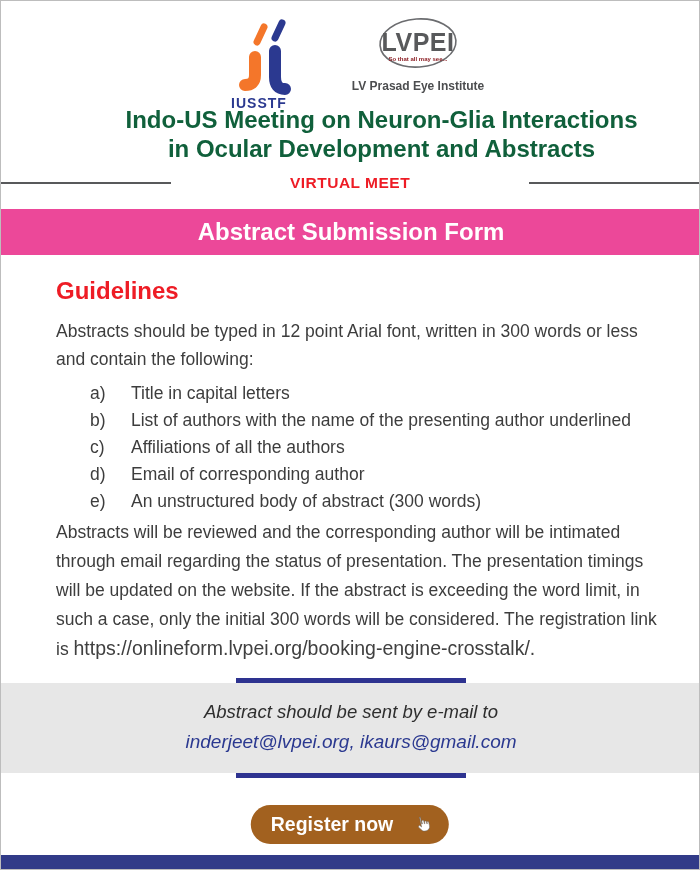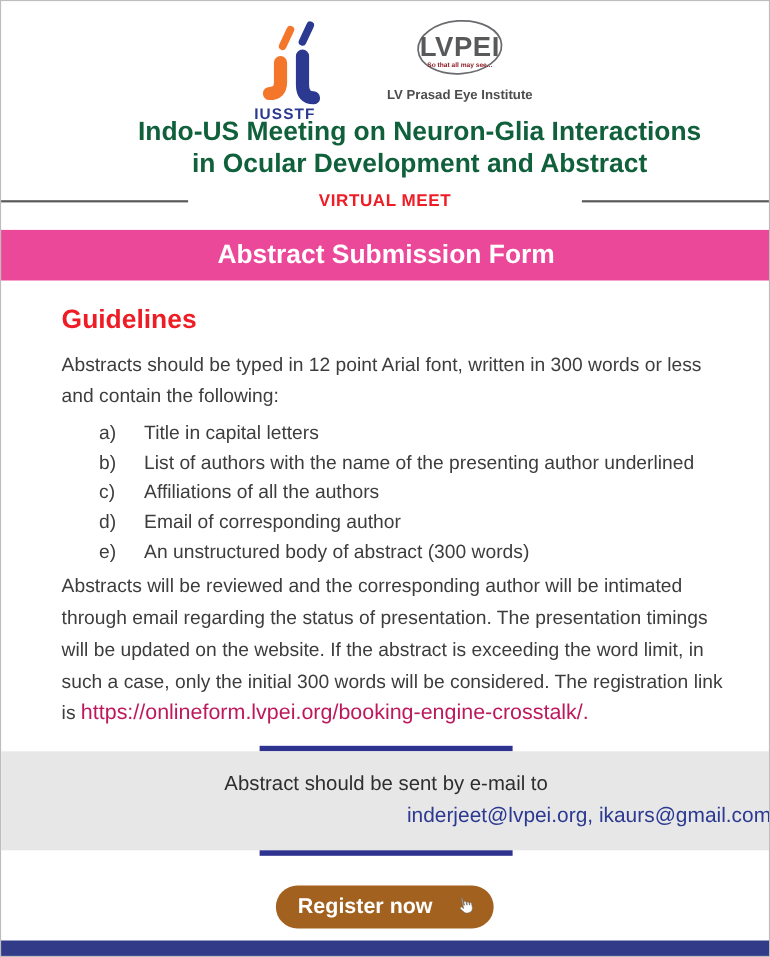--- a/index.html
+++ b/index.html
@@ -31,29 +31,29 @@
   .guidelines-heading{ position:absolute; top:276px; left:55px;
     font-size:24px; font-weight:bold; color:#ee1c25; }
   .intro{ position:absolute; top:316px; left:55px; width:600px;
     font-size:17.5px; line-height:28px; color:#3d3d3d; }
   .list{ position:absolute; top:379px; left:89px; width:575px;
     font-size:17.5px; color:#3d3d3d; }
   .li{ display:flex; line-height:27px; }
   .marker{ width:41px; flex-shrink:0; }
   .review{ position:absolute; top:517px; left:55px; width:606px;
     font-size:17.5px; line-height:29px; color:#3d3d3d; }
-  .reg-link{ font-size:19.5px; color:#be185d; text-decoration:none; cursor:pointer; }
+  .reg-link{ font-size:19.5px; color:#404040; text-decoration:none; cursor:pointer; }
   
   .rule{ position:absolute; left:235px; width:230px; height:5px; background:#2e3390; }
   .rule-top{ top:677px; }
   .rule-bottom{ top:772px; }
   .gray-band{ position:absolute; top:682px; left:0; width:700px; height:90px;
-    background:#e7e7e7; text-align:center; padding-top:18px; }
+    background:#e7e7e7; text-align:center; padding-top:18px;font-style:italic; }
   .contact-line1{ font-size:18.5px; color:#2e2e2e; }
-  .contact-emails{ font-size:19px; color:#2b3990; margin-top:8px; cursor:pointer;text-align:right; }
+  .contact-emails{ font-size:19px; color:#2b3990; margin-top:8px; cursor:pointer; }
   
   .register-btn{ position:absolute; top:804px; left:50%; transform:translateX(-50%);
     height:39px; padding:0 16px 0 20px; border:none; border-radius:20px; background:#a2611f;
     color:#ffffff; font-family:"Liberation Sans", sans-serif; font-size:19.5px; font-weight:bold;
     display:flex; align-items:center; gap:21px; cursor:pointer; }
   .hand-icon{ transform:rotate(-12deg); margin-top:4px; }
   
   .bottom-bar{ position:absolute; left:0; bottom:0; width:700px; height:14px; background:#313b88; }
 </style>
 </head>
@@ -76,21 +76,21 @@
         <ellipse cx="62" cy="27" rx="38" ry="24" fill="none" stroke="#6b6c6f" stroke-width="1.6" transform="rotate(-4 62 27)"></ellipse>
         <text x="62" y="35" text-anchor="middle" font-size="25" font-weight="bold" fill="#58595b" letter-spacing="0.5">LVPEI</text>
         <text x="62" y="45" text-anchor="middle" font-size="6" font-weight="bold" fill="#8d2026">So that all may see...</text>
       </svg>
       <div class="lvpei-name">LV Prasad Eye Institute</div>
     </div>
   </div>
 
   <div class="title">
     <div>Indo-US Meeting on Neuron-Glia Interactions</div>
-    <div>in Ocular Development and Abstract</div>
+    <div>in Ocular Development and Abstracts</div>
   </div>
 
   <div class="virtual-row">
     <span class="hline"></span>
     <span class="virtual-text">VIRTUAL MEET</span>
     <span class="hline"></span>
   </div>
 
   <div class="banner">
     <span>Abstract Submission Form</span>

